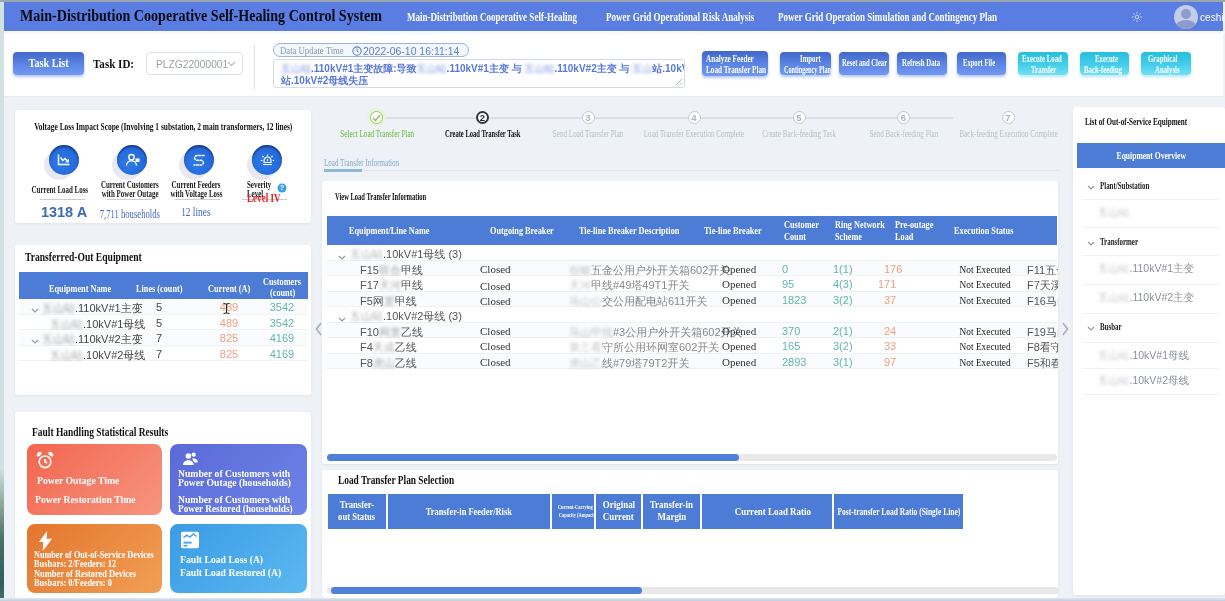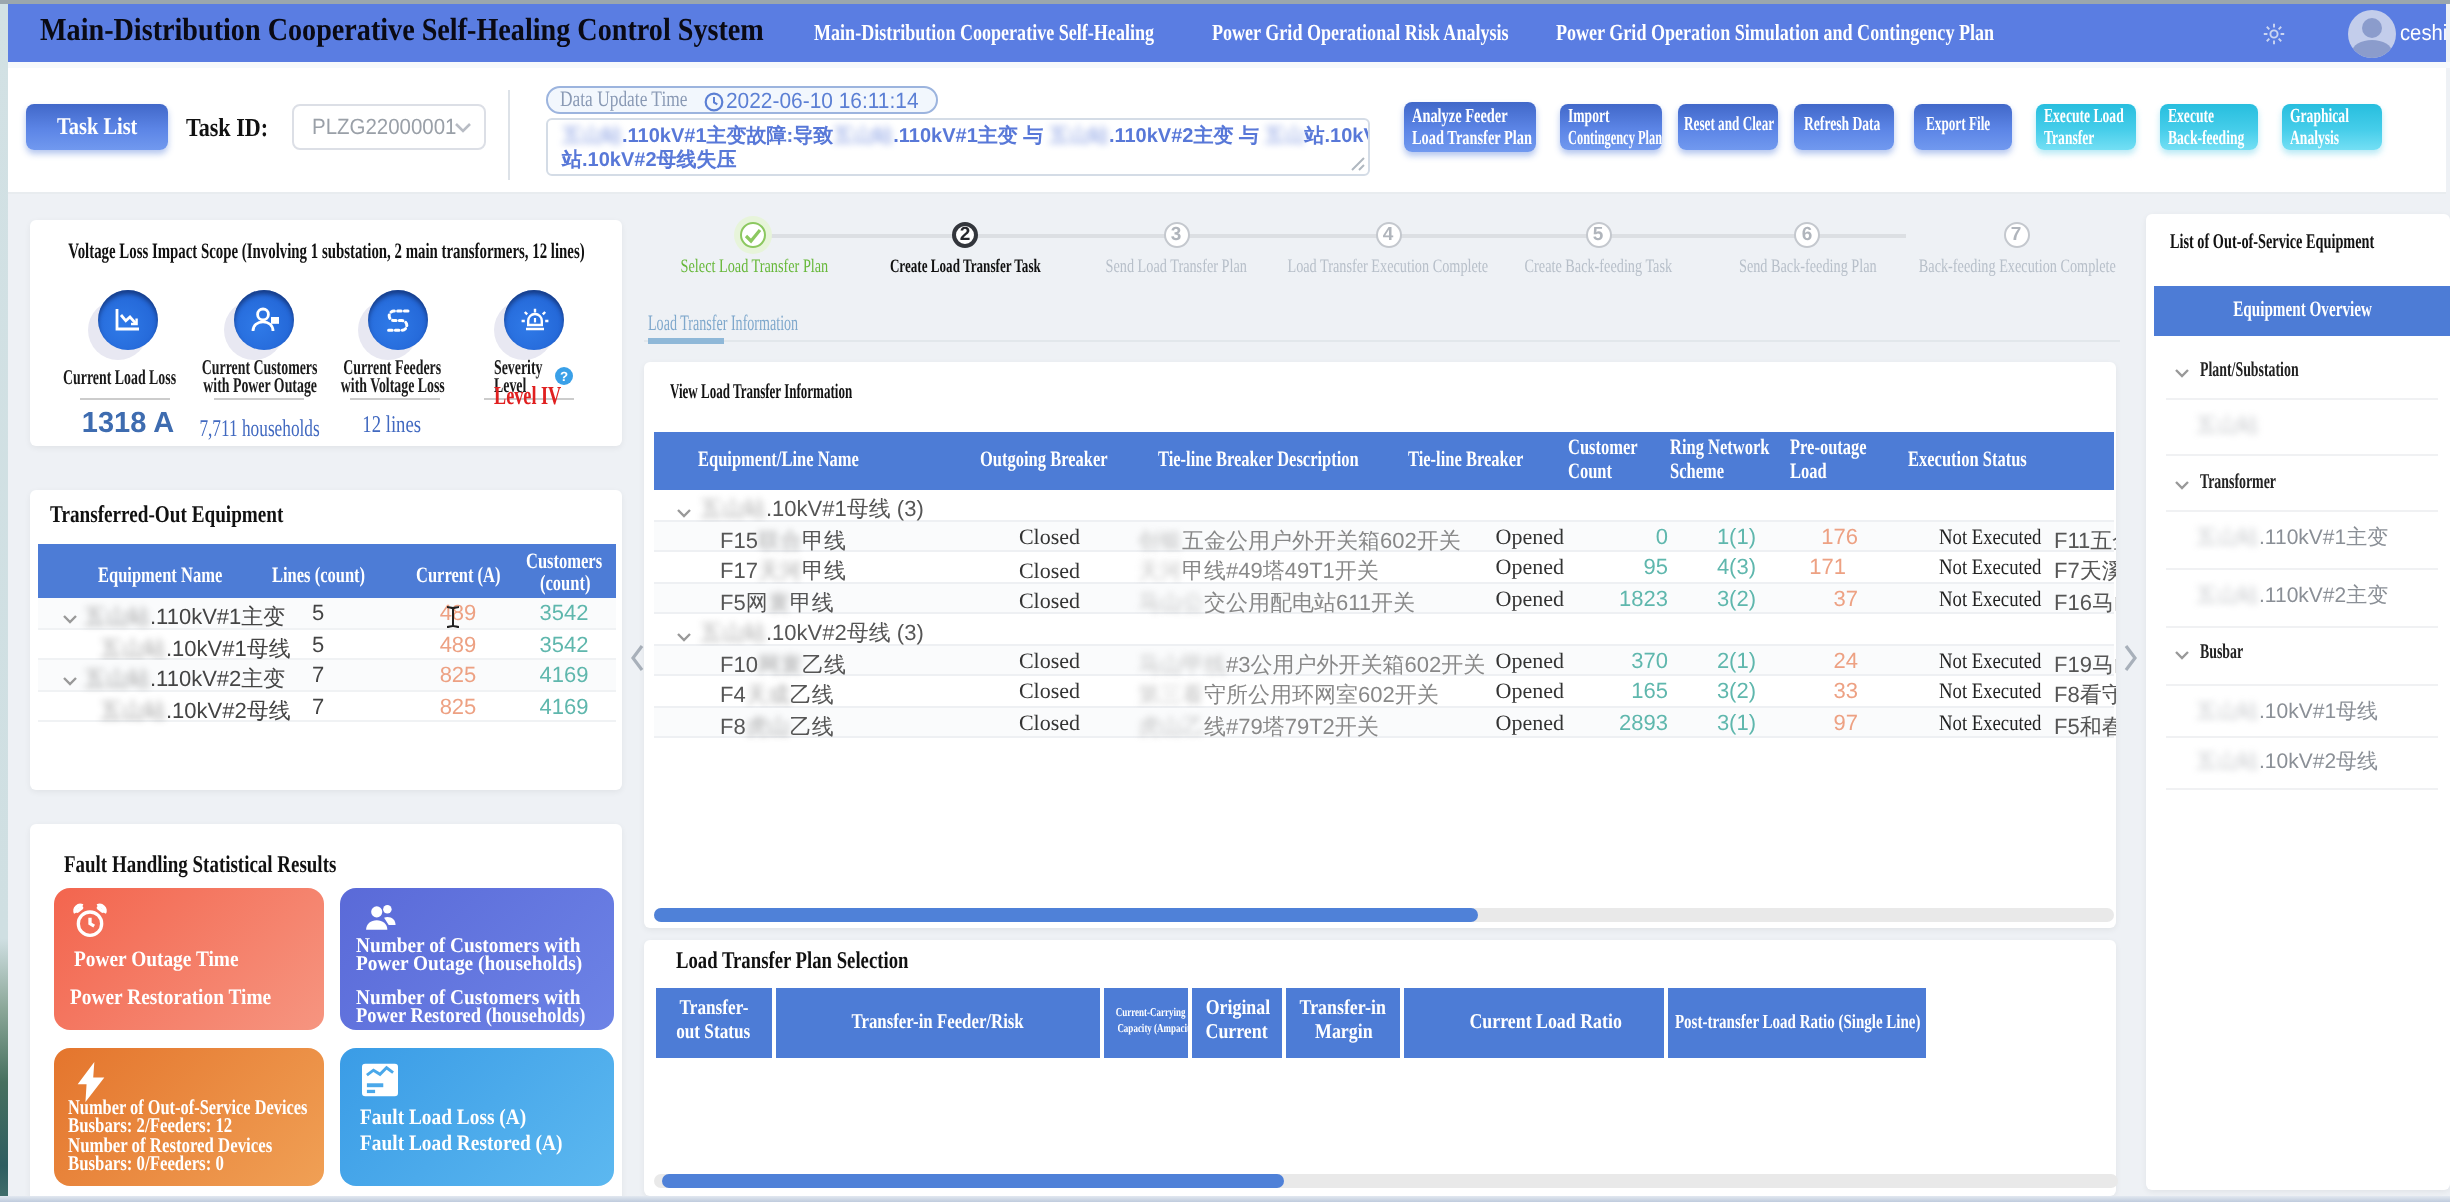--- a/index.html
+++ b/index.html
@@ -8,37 +8,37 @@
 .serif{font-family:"Liberation Serif",serif;}
 .sans{font-family:"Liberation Sans",sans-serif;}
 .cjk{font-family:"Liberation Sans",sans-serif;}
 .blur{filter:blur(1.5px);opacity:.5;}
 .sqz{display:inline-block;transform-origin:0 50%;white-space:nowrap;}
 #topline{top:0;left:0;width:1225px;height:2px;background:#9aa6ad;}
 #leftline{top:2px;left:0;width:4px;height:599px;background:linear-gradient(180deg,#d2e1e4 0%,#cfdfe2 78%,#8aa697 84%,#47705f 90%,#2e5d60 97%,#43706c 100%);}
 #hdr{top:2px;left:4px;width:1219px;height:29px;background:#5a7de2;}
 #hdr .nav{position:absolute;top:9px;font-size:11.5px;font-weight:bold;color:#fff;}
 #tbar{top:34px;left:4px;width:1219px;height:63px;background:#fff;border-bottom:1px solid #e8ecef;}
-.btn{position:absolute;border-radius:4px;color:#fff;font-family:"Liberation Serif",serif;font-weight:bold;line-height:11px;font-size:10px;}
+.btn{position:absolute;border-radius:4px;color:#fff;font-family:"Liberation Serif",serif;font-weight:bold;line-height:11px;font-size:10px;text-align:right;}
 .btn.blue{background:linear-gradient(180deg,#4168c9 0%,#5c85e6 55%,#7199ef 100%);box-shadow:0 2px 3px rgba(90,130,220,.45);}
 .btn.cyan{background:linear-gradient(180deg,#27bede 0%,#45cdea 55%,#74dff4 100%);box-shadow:0 2px 3px rgba(80,200,230,.4);}
 .card{position:absolute;background:#fff;border-radius:3px;}
 .icirc{width:30px;height:30px;border-radius:50%;background:radial-gradient(circle at 40% 60%,#2f7ae8,#1f5fd0);box-shadow:inset 0 2px 2px rgba(10,20,60,.5);display:flex;align-items:center;justify-content:center;}
 .lbl{position:absolute;font-size:10.5px;font-weight:bold;color:#1a1a1a;text-align:center;line-height:9.5px;font-family:"Liberation Serif",serif;}
 .rowB{position:relative;height:15.5px;border-bottom:1px solid #f0f2f4;}
 .car{position:absolute;left:12px;top:4px;}
 .car2x{position:absolute;}
 .cc{width:40px;text-align:center;top:2px;}
 .org{color:#eda183;}
 .teal{color:#5fb7ad;}
 .scirc{top:11px;width:13px;height:13px;border-radius:50%;border:1.5px solid #c4c8ce;background:#fff;color:#b0b5bc;font-size:9.5px;font-weight:bold;font-family:"Liberation Sans",sans-serif;display:flex;align-items:center;justify-content:center;line-height:1;}
 .slbl{position:absolute;top:29px;width:110px;display:flex;justify-content:center;font-size:9.5px;color:#b7bfc9;font-family:"Liberation Serif",serif;}
 .rowD{position:relative;height:15.5px;border-bottom:1px solid #eef0f3;}
 .rd{position:absolute;top:2px;white-space:nowrap;}
-.ctr{text-align:right;}
+.ctr{text-align:left;}
 .hE{position:absolute;top:0;height:35px;background:#4d7cd6;text-align:center;line-height:12px;padding-top:5px;}
 .hE[style*="line-height:35px"]{padding-top:0;}
 .trG{position:absolute;left:14px;font-size:10.5px;font-weight:bold;color:#222;font-family:"Liberation Serif",serif;}
 .trG .sqz{margin-left:13px;}
 .car2{position:absolute;left:0;top:1px;}
 .trI{position:absolute;left:25px;font-size:10.5px;color:#8a8f96;}
 .sep{position:absolute;left:10px;width:136px;height:1px;background:#f0f1f3;}
 .c5{transform:scaleX(.66);transform-origin:50% 50%;}
 </style></head>
 <body>

